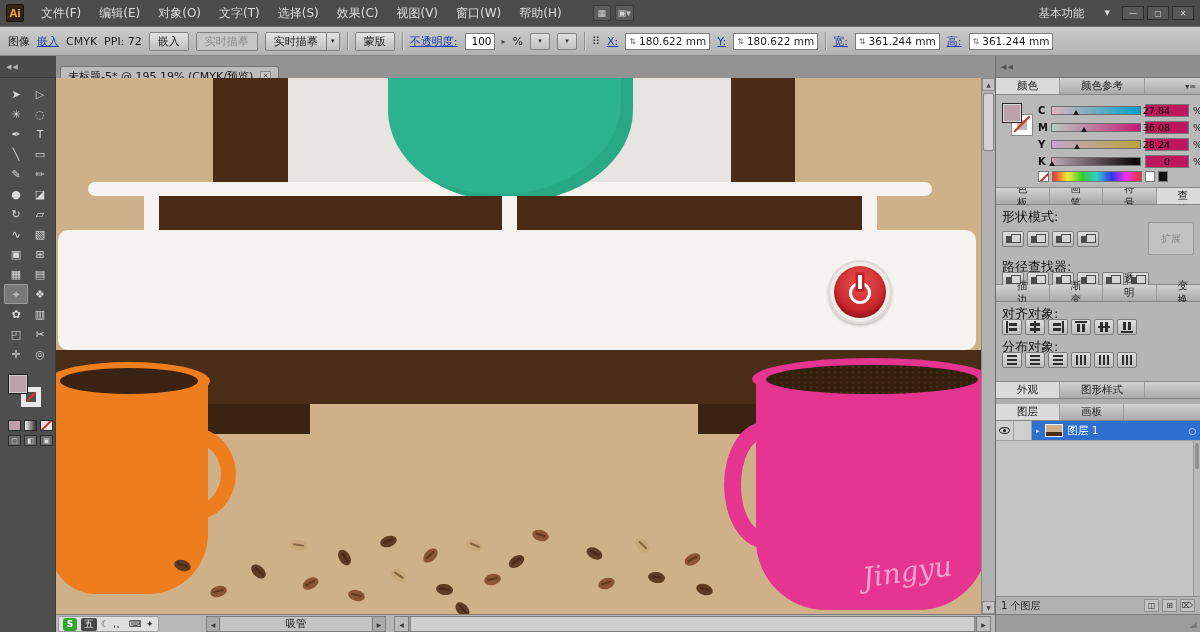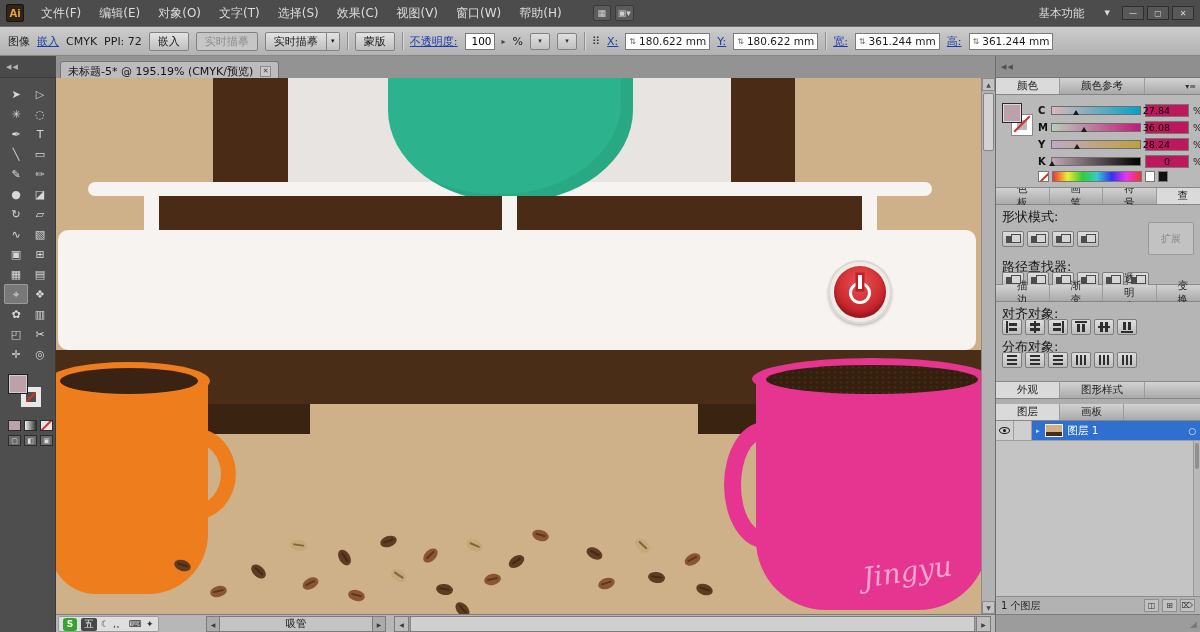--- a/index.html
+++ b/index.html
@@ -30,21 +30,21 @@
 .vdiv { width:1px; height:18px; background:#8e8e8e; box-shadow:1px 0 0 #d9d9d9; }
 .field { display:flex; align-items:center; background:#fff; border:1px solid #7c7c7c; height:17px; padding:0 3px; gap:3px; }
 .field .spin { color:#666; font-size:8px; }
 .field .val { font-size:10.5px; }
 .opacity-input { width:30px; height:17px; border:1px solid #7c7c7c; font-size:10.5px; text-align:right; padding:0 2px; background:#fff; font-family:inherit; }
 .icon-btn { height:17px; min-width:20px; background:linear-gradient(#e0e0e0,#c0c0c0); border:1px solid #828282; border-radius:2px; font-size:7px; color:#333; display:flex; align-items:center; justify-content:center; padding:0 3px; }
 .ref-grid { font-size:11px; color:#333; }
 
 
 #tb-collapse { position:absolute; left:0; top:56px; width:56px; height:22px; background:#4a4a4a; color:#b5b5b5; font-size:7px; display:flex; align-items:center; padding-left:6px; letter-spacing:1px; border-bottom:1px solid #3a3a3a; }
-#tabrow { position:absolute; left:56px; top:56px; width:939px; height:30px; background:#939393; border-bottom:1px solid #7a7a7a; display:flex; align-items:center; padding-left:4px; }
+#tabrow { position:absolute; left:56px; top:56px; width:939px; height:30px; background:#939393; border-bottom:1px solid #7a7a7a; display:flex; align-items:flex-end; padding-left:4px; }
 .doc-tab { height:19px; background:#bcbcbc; border:1px solid #767676; border-bottom:none; border-radius:3px 3px 0 0; display:flex; align-items:center; gap:7px; padding:0 7px; font-size:11px; color:#141414; }
 .tab-close { width:11px; height:11px; border:1px solid #8a8a8a; background:#c9c9c9; color:#444; font-size:7px; display:flex; align-items:center; justify-content:center; }
 
 
 #toolbar { position:absolute; left:0; top:78px; width:56px; height:554px; background:#4e4e4e; border-right:1px solid #3b3b3b; }
 .tools { display:grid; grid-template-columns:24px 24px; margin:6px 0 0 4px; }
 .tool { width:24px; height:20px; color:#d8d8d8; font-size:11px; display:flex; align-items:center; justify-content:center; }
 .tool.active { background:#787878; border-radius:2px; box-shadow:inset 0 0 0 1px #9a9a9a; }
 .swatches { position:relative; height:42px; margin:10px 0 0 8px; width:40px; }
 .fill-sw { position:absolute; left:0; top:0; width:20px; height:20px; background:#bda1aa; border:1px solid #1e1e1e; box-shadow:inset 0 0 0 1px #cfcfcf; }

